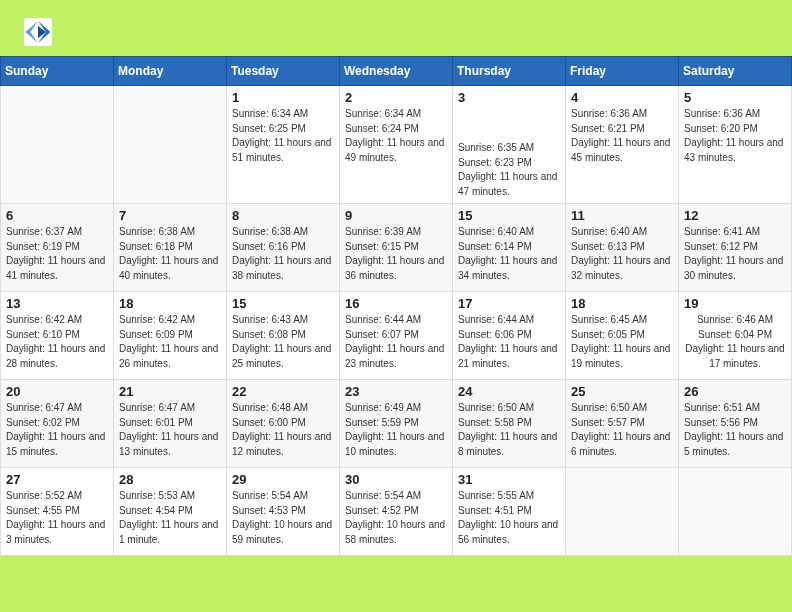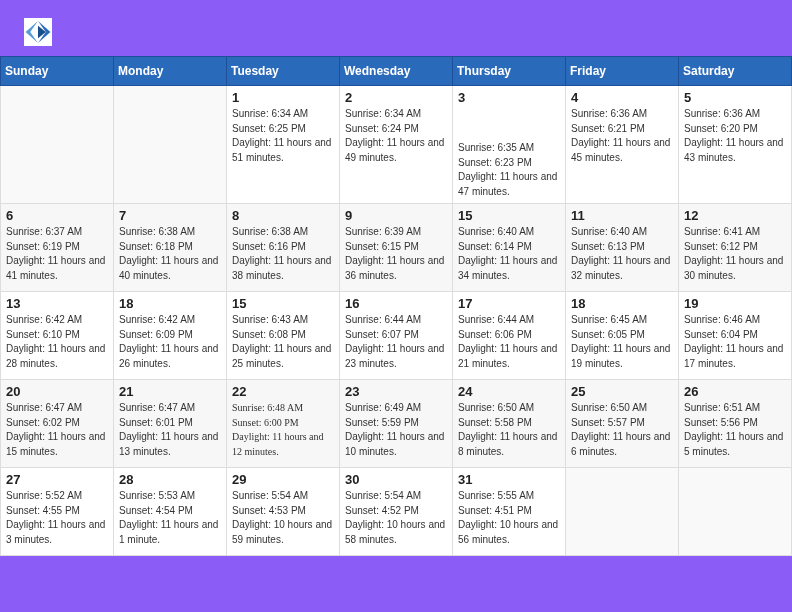--- a/index.html
+++ b/index.html
@@ -6,21 +6,21 @@
     body {
       font-family: Arial, sans-serif;
       background: #fff;
       width: 792px;
       min-height: 612px;
       padding: 0;
     }
     .page {
       width: 792px;
       min-height: 612px;
-      background: #8b5cf6;
+      background: #bef264;
       padding: 0;
     }
     .header {
       display: flex;
       justify-content: space-between;
       align-items: flex-start;
       padding: 18px 24px 10px 24px;
     }
     .logo {
       display: flex;
@@ -253,41 +253,41 @@
 Daylight: 11 hours and 21 minutes.</div>
           </td>
           <td>
             <span class="day-number">18</span>
             <div class="day-info" style="white-space: pre-line;">Sunrise: 6:45 AM
 Sunset: 6:05 PM
 Daylight: 11 hours and 19 minutes.</div>
           </td>
           <td>
             <span class="day-number">19</span>
-            <div class="day-info" style="white-space: pre-line;">Sunrise: 6:46 AM
+            <div class="day-info" style="white-space: pre-line; text-align: center;">Sunrise: 6:46 AM
 Sunset: 6:04 PM
 Daylight: 11 hours and 17 minutes.</div>
           </td>
         </tr>
         <tr class="week-row">
           <td>
             <span class="day-number">20</span>
             <div class="day-info" style="white-space: pre-line;">Sunrise: 6:47 AM
 Sunset: 6:02 PM
 Daylight: 11 hours and 15 minutes.</div>
           </td>
           <td>
             <span class="day-number">21</span>
             <div class="day-info" style="white-space: pre-line;">Sunrise: 6:47 AM
 Sunset: 6:01 PM
 Daylight: 11 hours and 13 minutes.</div>
           </td>
           <td>
             <span class="day-number">22</span>
-            <div class="day-info" style="white-space: pre-line; font-family: Liberation Serif, serif;">Sunrise: 6:48 AM
+            <div class="day-info" style="white-space: pre-line;">Sunrise: 6:48 AM
 Sunset: 6:00 PM
 Daylight: 11 hours and 12 minutes.</div>
           </td>
           <td>
             <span class="day-number">23</span>
             <div class="day-info" style="white-space: pre-line;">Sunrise: 6:49 AM
 Sunset: 5:59 PM
 Daylight: 11 hours and 10 minutes.</div>
           </td>
           <td>

